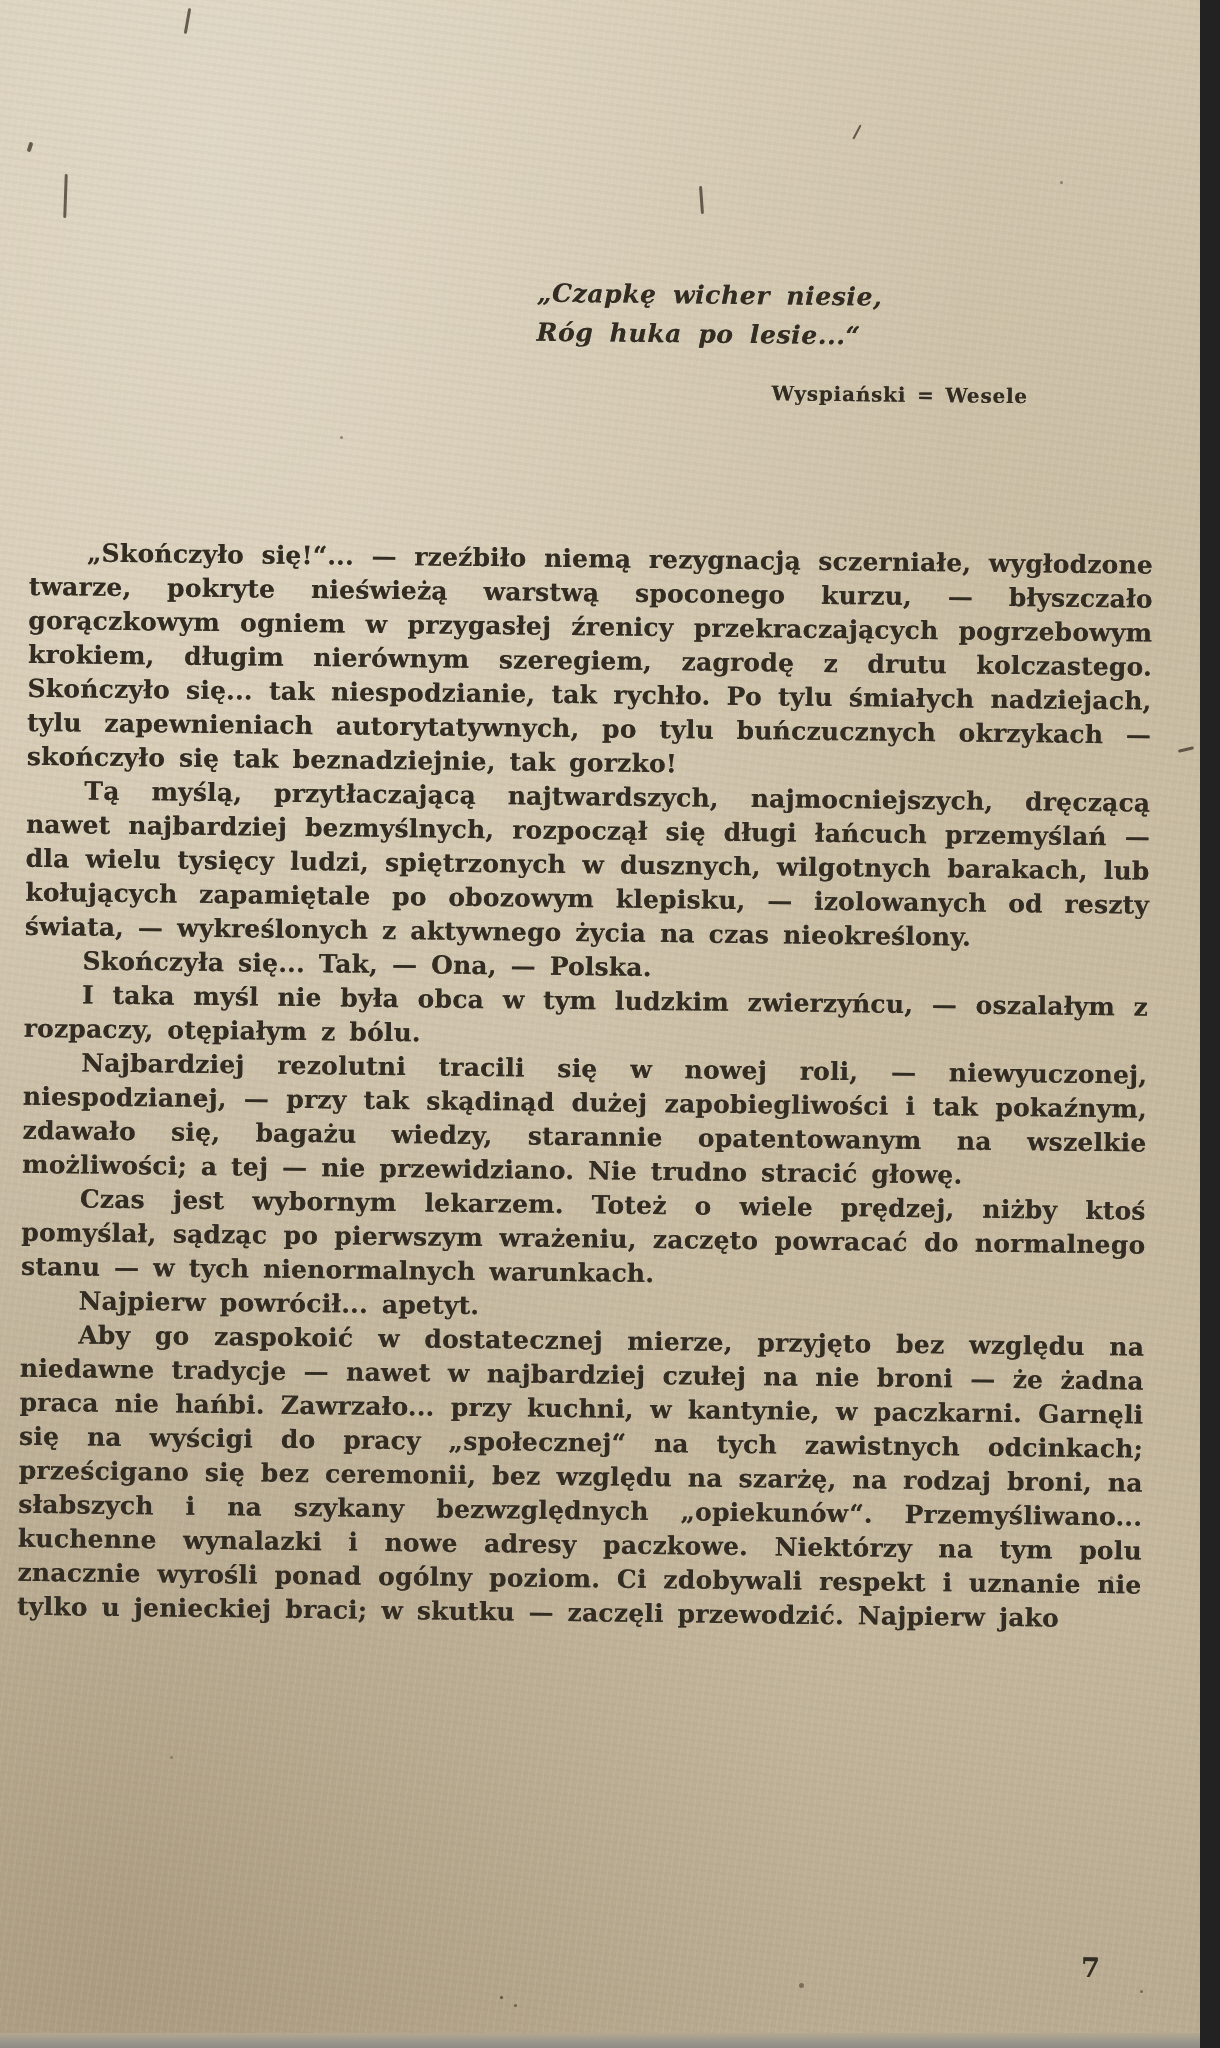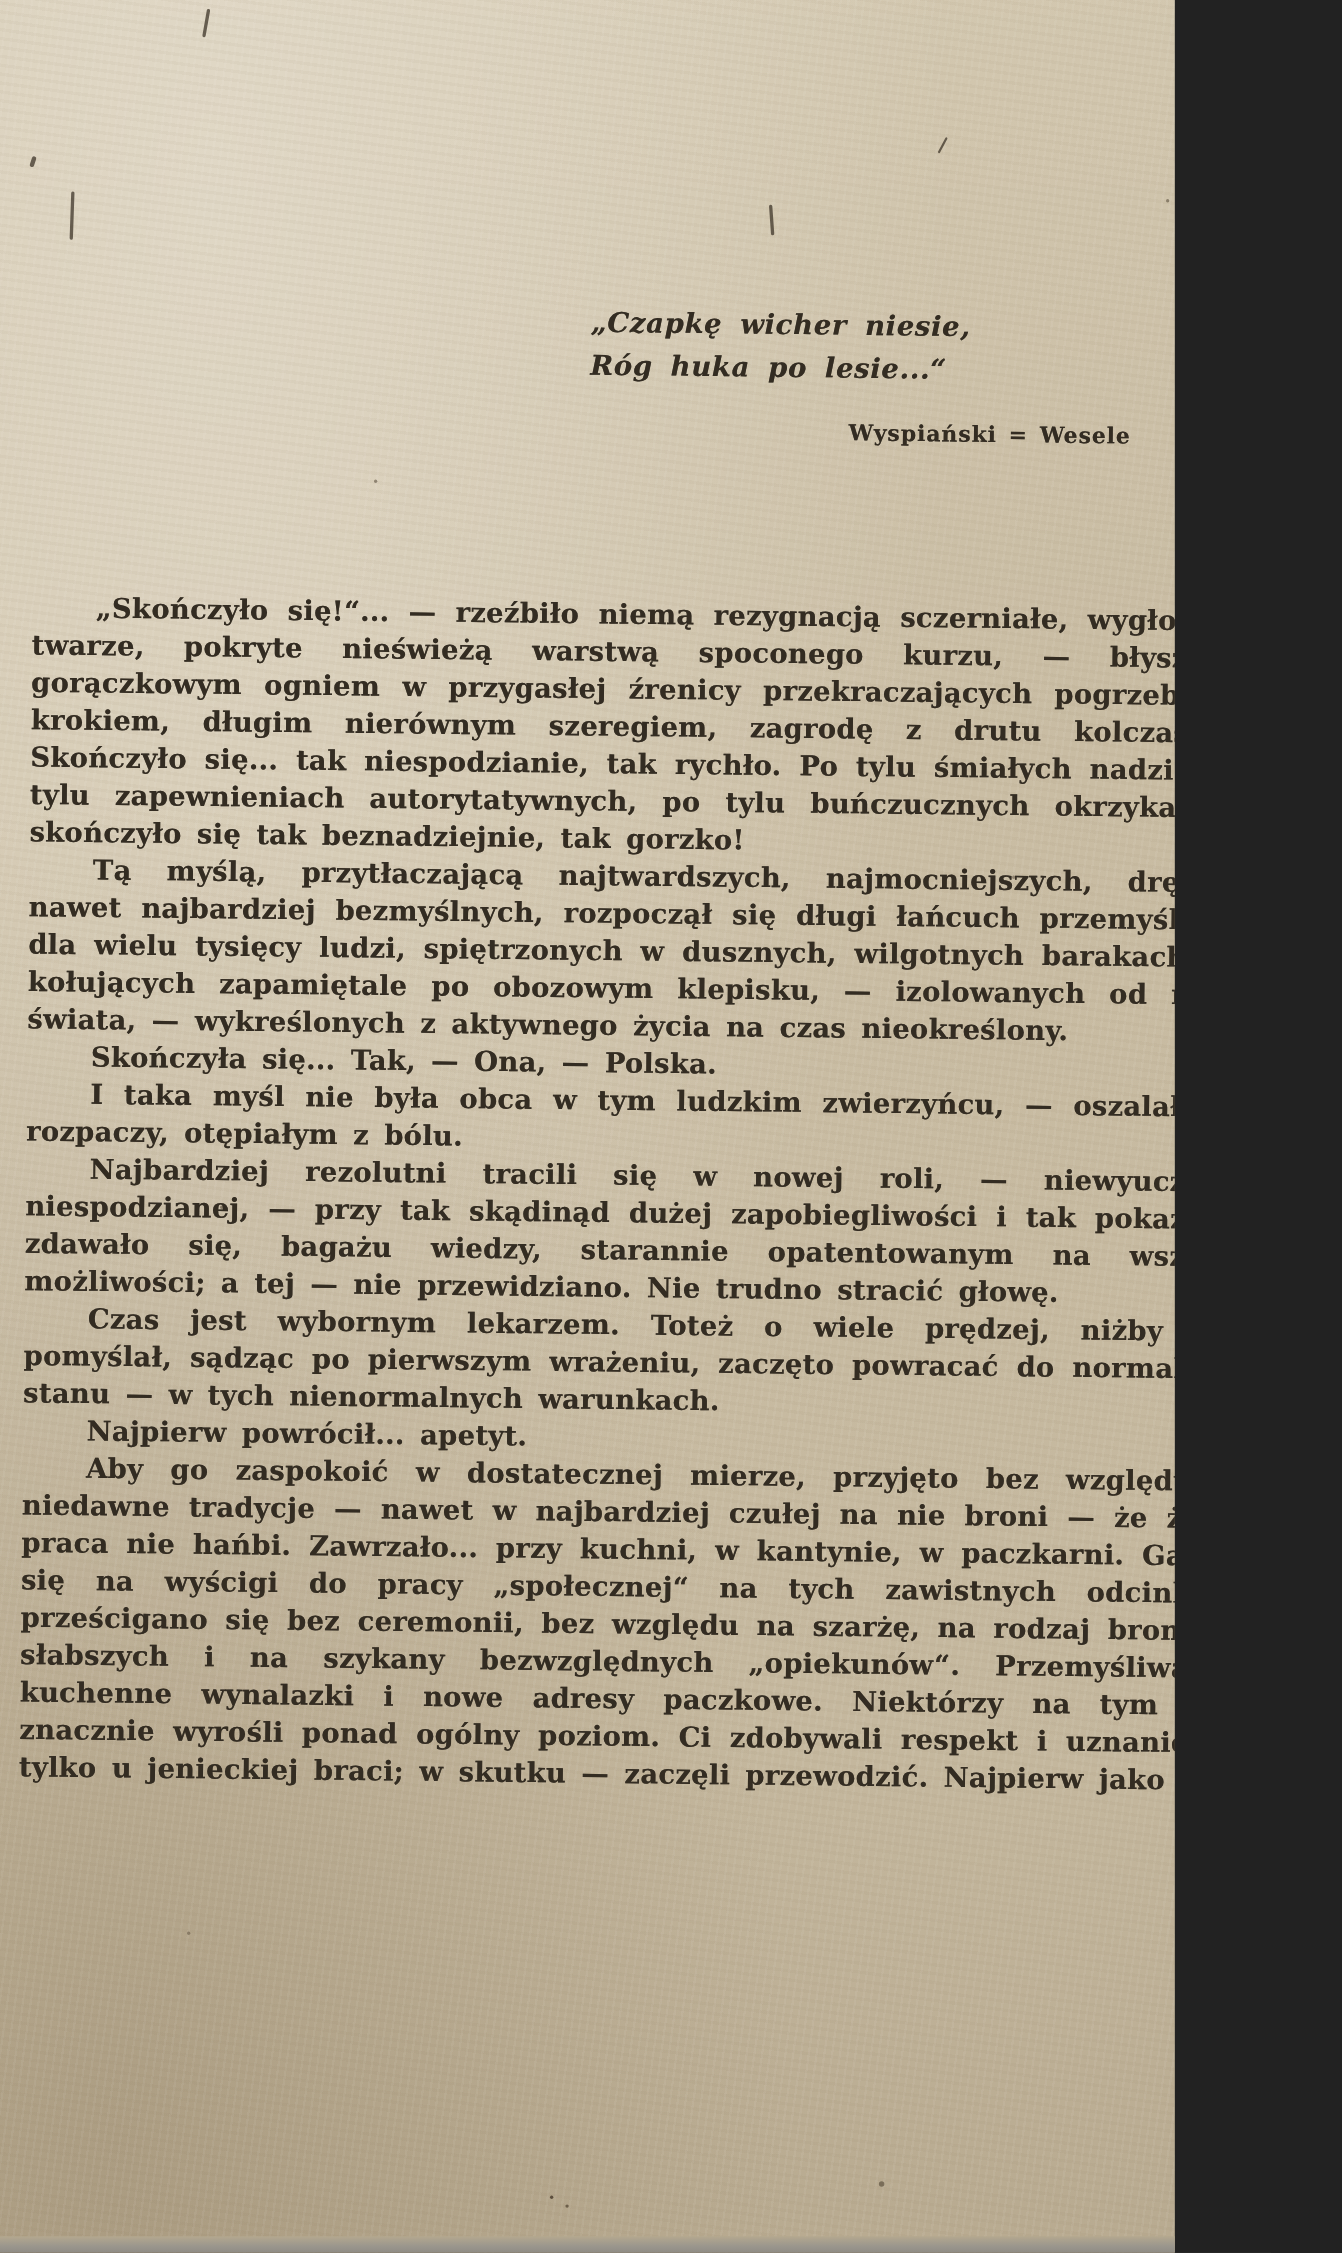--- a/index.html
+++ b/index.html
@@ -1,18 +1,18 @@
 <!DOCTYPE html>
 <html><head>
 <meta charset="utf-8">
 <style>
   html,body{margin:0;padding:0;background:#222;}
   .photo{
     position:relative;
-    width:1068px;height:2048px;
+    width:1200px;height:2048px;
     overflow:hidden;
     background-color:#d2c6ad;
     background-image:
       radial-gradient(ellipse at 18% 8%, rgba(255,255,255,0.25), rgba(255,255,255,0) 55%),
       radial-gradient(ellipse at 95% 30%, rgba(110,92,62,0.10), rgba(110,92,62,0) 50%),
       radial-gradient(ellipse at 10% 95%, rgba(105,85,55,0.18), rgba(105,85,55,0) 45%),
       linear-gradient(to bottom, rgba(255,252,240,0.10) 0%, rgba(0,0,0,0) 35%, rgba(96,76,46,0.12) 78%, rgba(96,76,46,0.22) 98%);
     font-family:"DejaVu Serif","Liberation Serif",serif;
     color:#332c22;
   }

